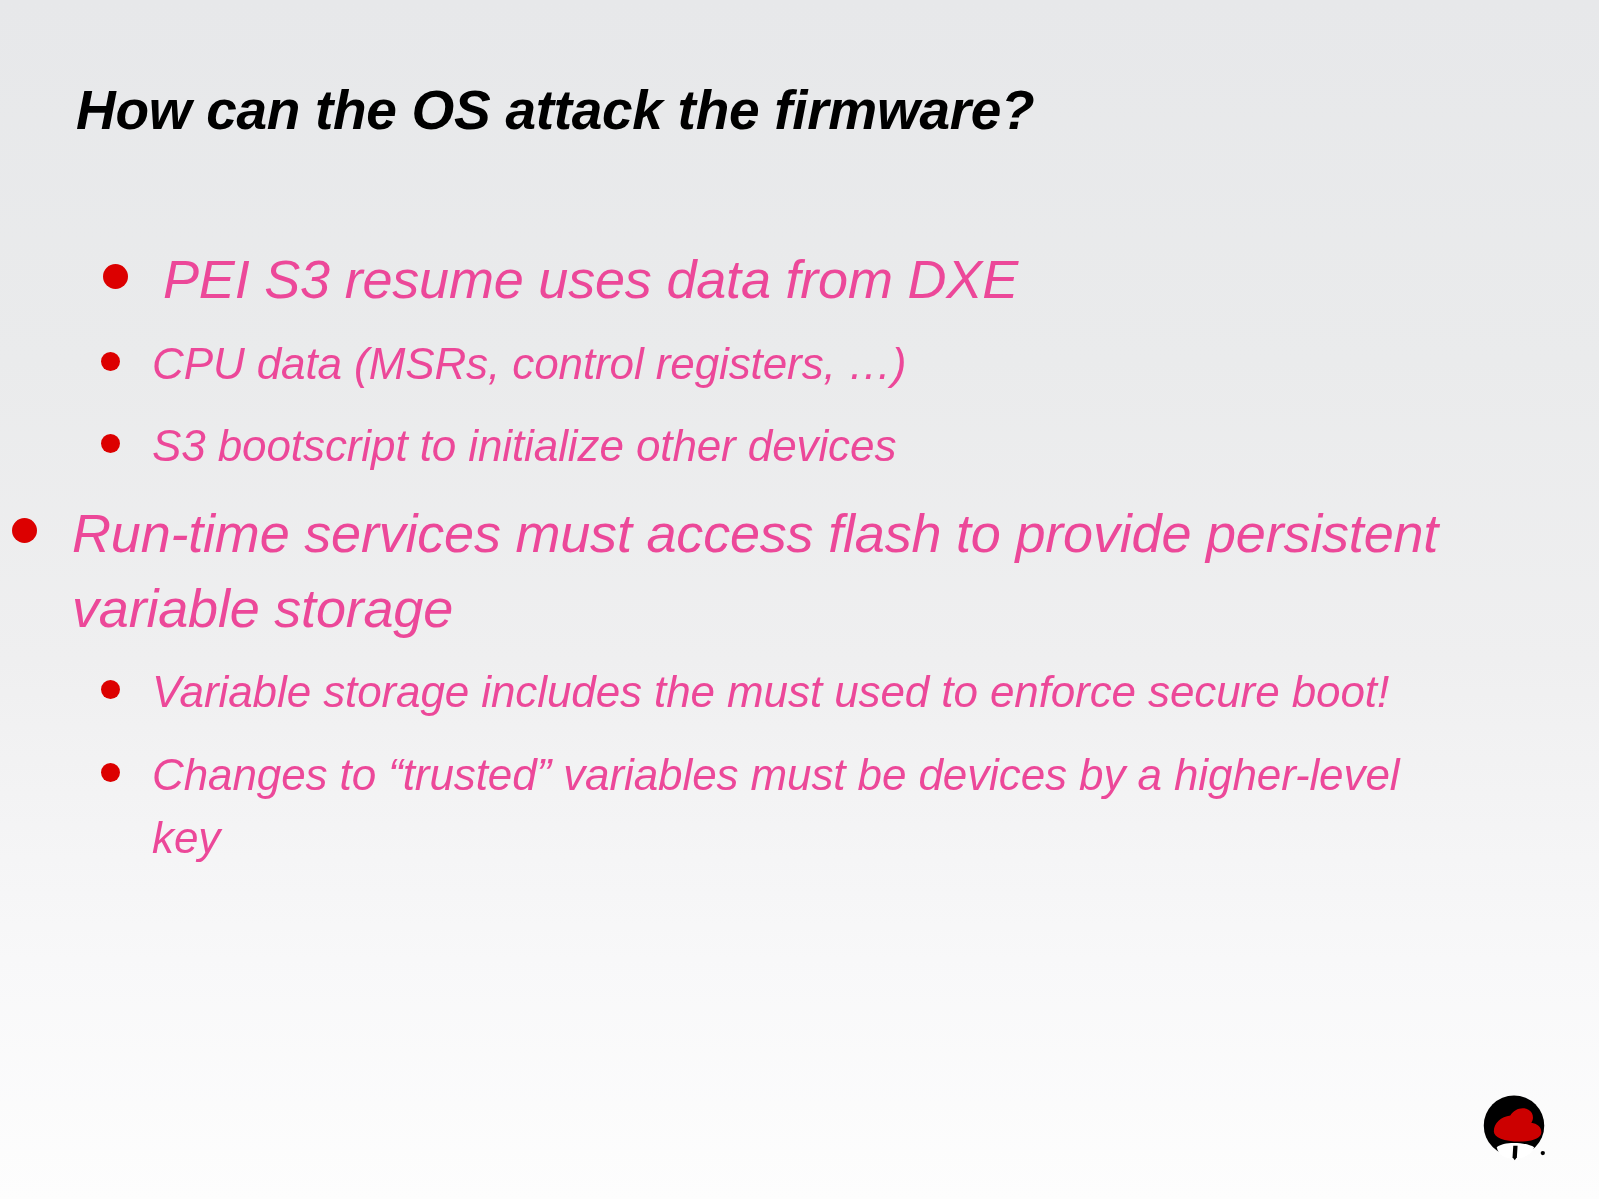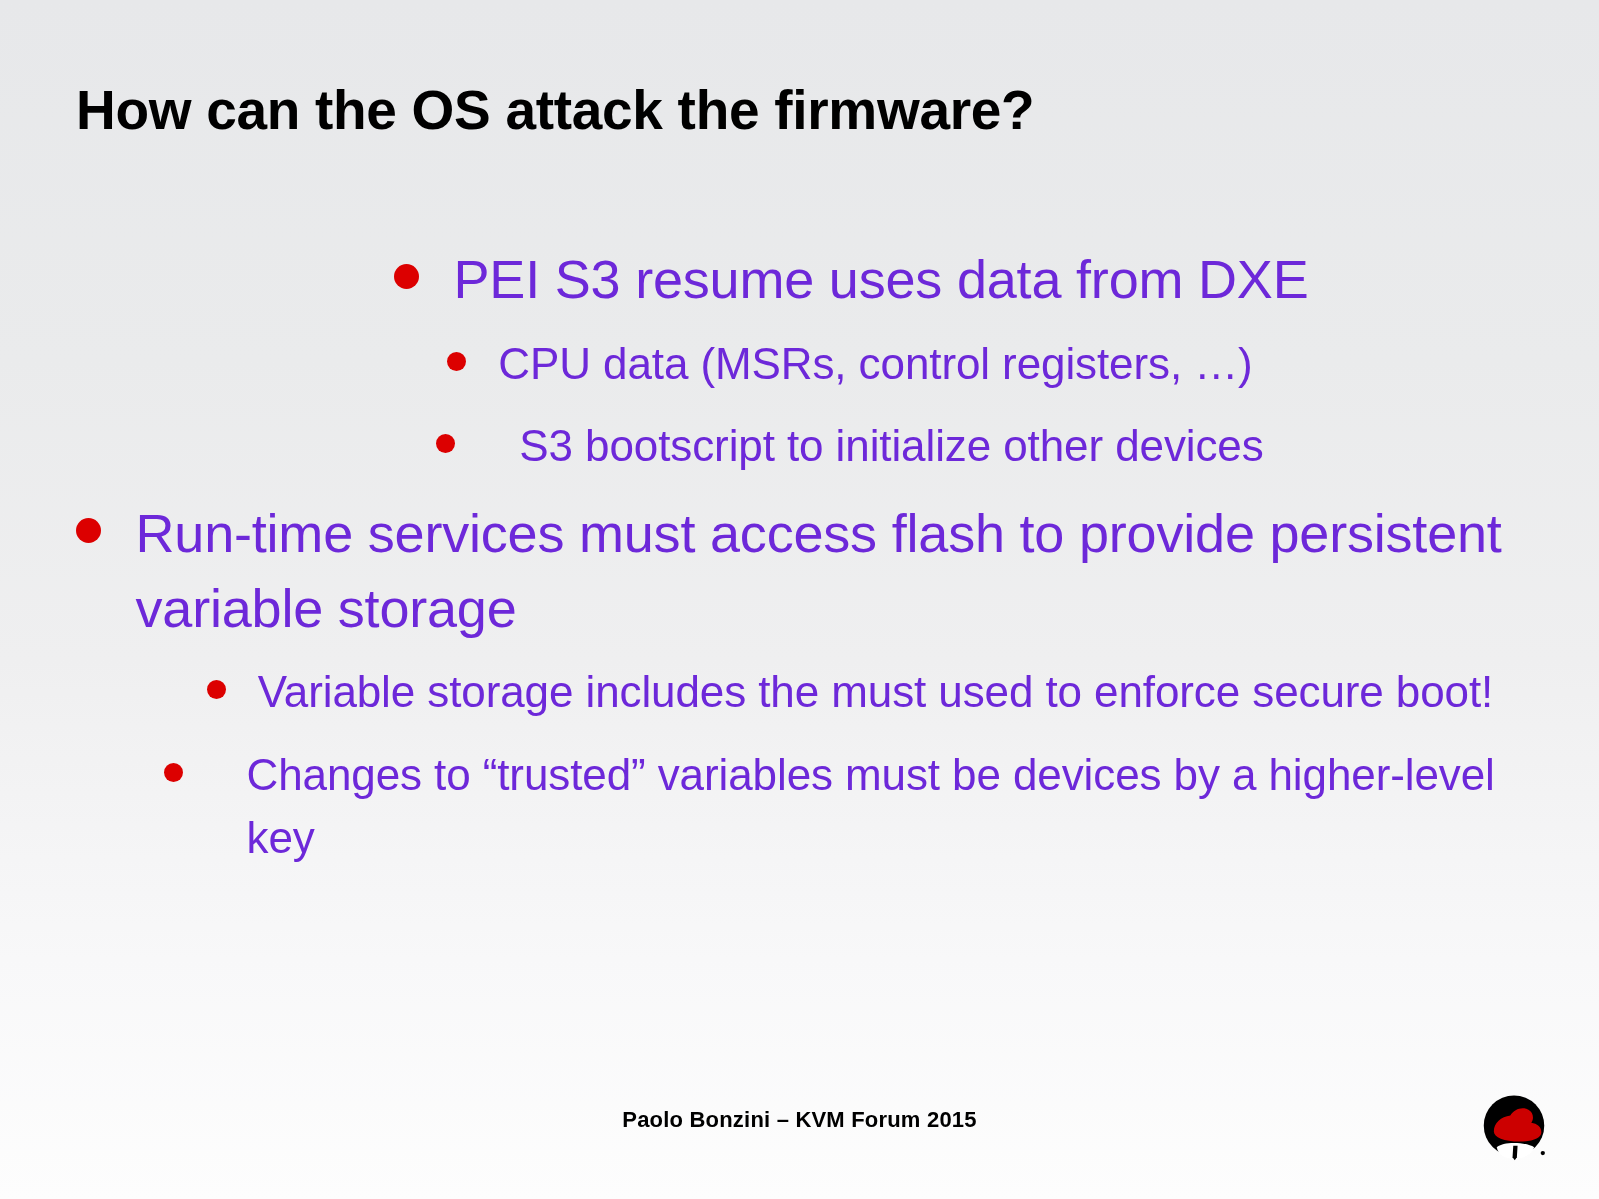--- a/index.html
+++ b/index.html
@@ -12,20 +12,21 @@
 
   body {
     font-family: "Liberation Sans", sans-serif;
     background: linear-gradient(to bottom, #e7e8ea 0%, #eaebec 30%, #efeff0 55%, #f8f8f9 80%, #fdfdfd 100%);
   }
 
   #slide {
     position: relative;
     width: 1599px;
     height: 1199px;
+    font-style: italic;
   }
 
   
   #slide-title {
     position: absolute;
     left: 76px;
     top: 80px;
     width: 1450px;
     font-size: 55px;
     font-weight: bold;
@@ -38,22 +39,21 @@
   #body-content {
     position: absolute;
     left: 0px;
     top: 242px;
     width: 1599px;
   }
 
   .bullet-row {
     display: flex;
     align-items: flex-start;
-    color: #6d28d9;
-    justify-content: center;
+    color: #ec4899;
   }
 
   
   .level1 {
     padding-left: 103px;
     margin-bottom: 6px;
   }
   .level1 .dot-wrap {
     flex: 0 0 60px;
     display: flex;
@@ -92,21 +92,21 @@
   }
   .level2 .bullet-text {
     font-size: 44px;
     line-height: 1.43;
     letter-spacing: -0.1px;
     max-width: 1290px;
   }
 
   .group-spacer-top { margin-top: 16px; }
   .group-spacer-mid { margin-top: 18px; padding-left: 12px; }
-  .group-spacer-sub { margin-top: 20px; gap: 32px; }
+  .group-spacer-sub { margin-top: 20px; }
 
   
   #footer-text {
     position: absolute;
     left: 0;
     right: 0;
     top: 1107px;
     text-align: center;
     font-size: 22px;
     font-weight: bold;
@@ -169,21 +169,20 @@
 
     <div class="bullet-row level2 group-spacer-sub">
       <span class="dot-wrap">
           <span class="dot"></span>
         </span>
       <span class="bullet-text">Changes to “trusted” variables must be devices by a higher-level key</span>
     </div>
 
   </div>
 
-  <div id="footer-text">Paolo Bonzini – KVM Forum 2015</div>
 
   <div id="redhat-logo">
     <svg viewBox="0 0 100 108" width="72" height="78" xmlns="http://www.w3.org/2000/svg">
 
       <circle cx="50" cy="48" r="42" fill="#000000"></circle>
 
       <path d="M22 56 C22 44 32 36 45 34 C50 25 62 21 70 26 C77 30 78 38 74 44
                C82 45 88 50 88 57 C88 65 76 70 58 70 C36 70 22 64 22 56 Z" fill="#cc0000"></path>
 
       <path d="M45 34 C48 28 58 25 65 28 C70 30 71 36 68 41 C60 38 52 35 45 34 Z" fill="#cc0000"></path>

